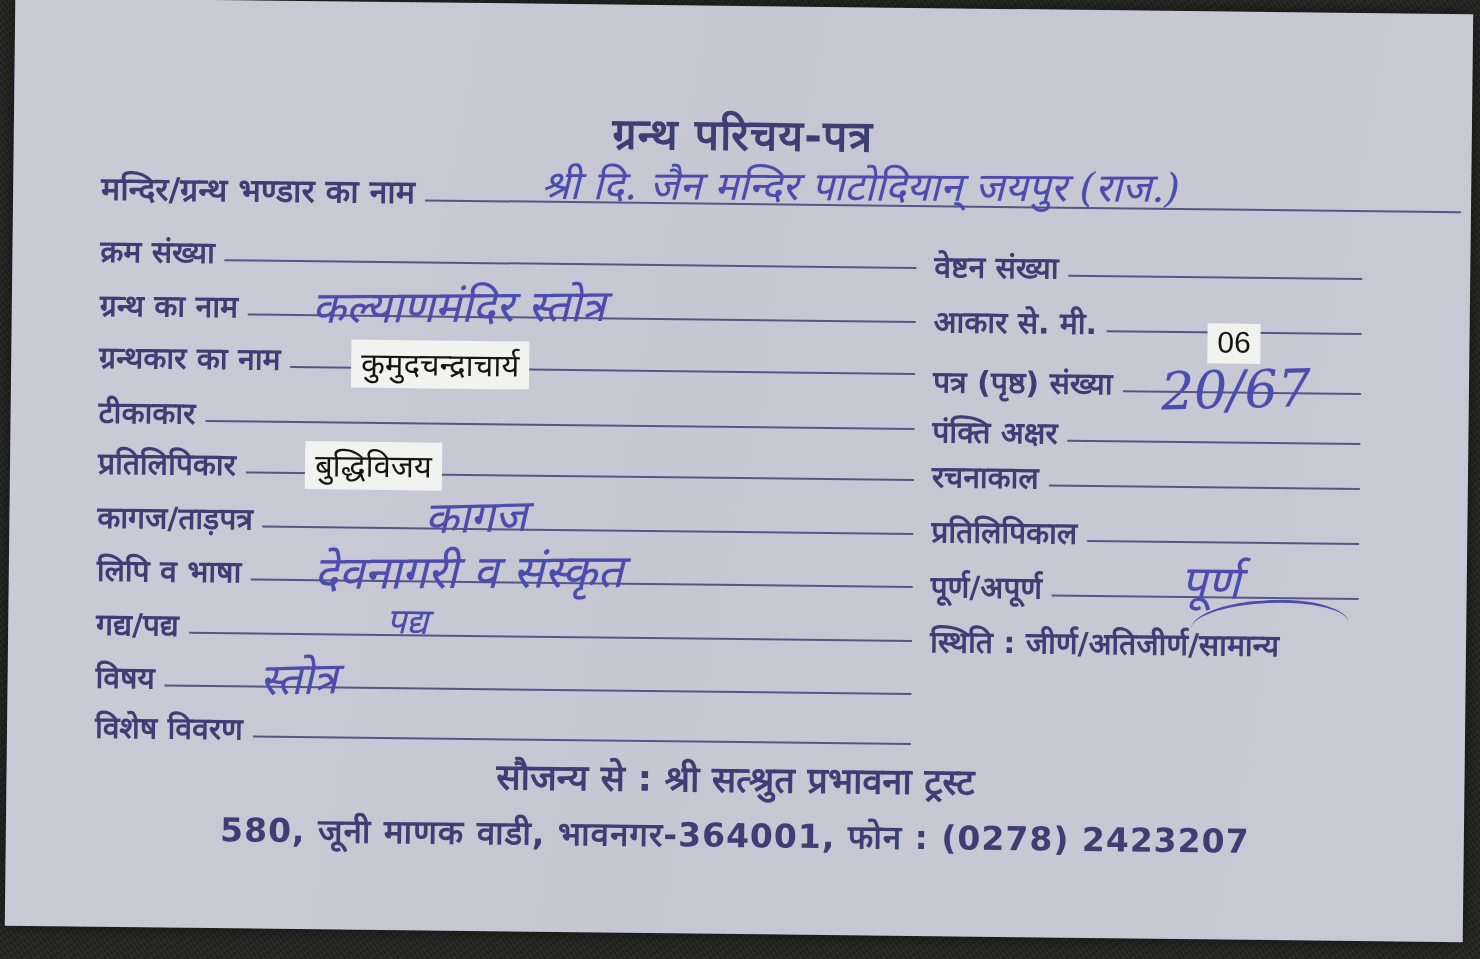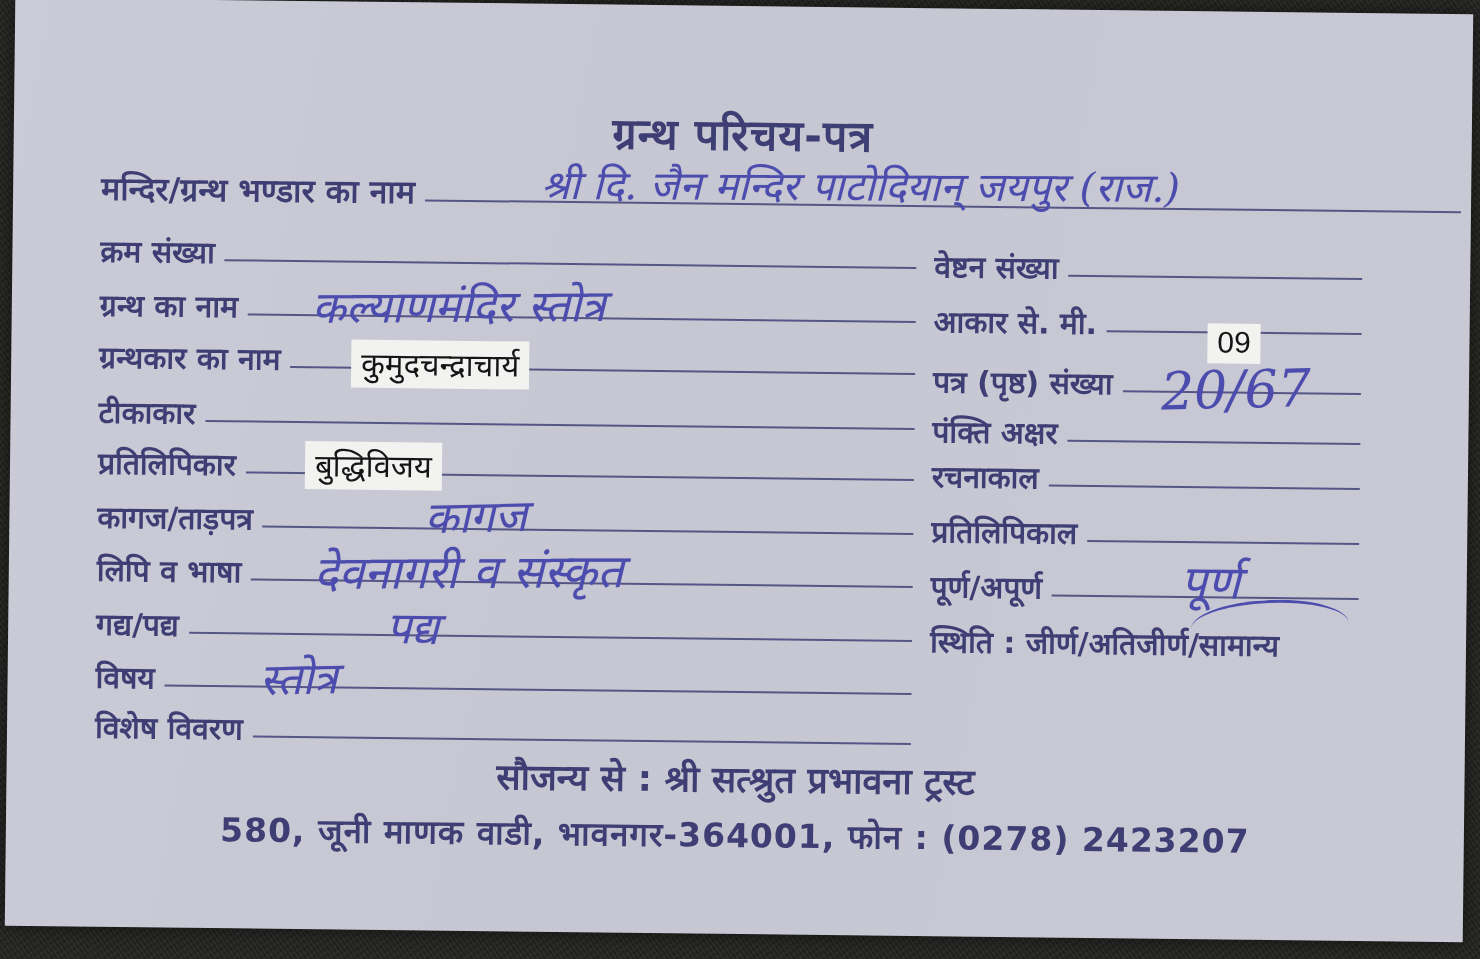--- a/index.html
+++ b/index.html
@@ -144,25 +144,25 @@
     <span class="rule"></span>
   </div>
   <div class="frow rrow" style="top:605px;">
     <span class="lbl">स्थिति : जीर्ण/अतिजीर्ण/सामान्य</span>
   </div>
   <div class="tick-stroke"></div>
 
   <div class="hw" style="left:300px;top:272px;font-size:44px;transform:rotate(-1deg);">कल्याणमंदिर स्तोत्र</div>
   <div class="hw" style="left:415px;top:482px;font-size:44px;transform:rotate(-2deg);">कागज</div>
   <div class="hw" style="left:305px;top:536px;font-size:46px;transform:rotate(-1deg);">देवनागरी व संस्कृत</div>
-  <div class="hw" style="left:378px;top:594px;font-size:44px;">पद्य</div>
+  <div class="hw" style="left:378px;top:594px;font-size:35px;">पद्य</div>
   <div class="hw" style="left:252px;top:646px;font-size:44px;transform:rotate(-2deg);">स्तोत्र</div>
   <div class="hw" style="left:1150px;top:348px;font-size:52px;transform:rotate(-2deg);">20/67</div>
   <div class="hw" style="left:1172px;top:538px;font-size:46px;">पूर्ण</div>
 
   <div class="typed" style="left:340px;top:338px;font-size:31px;">कुमुदचन्द्राचार्य</div>
   <div class="typed" style="left:295px;top:440px;font-size:31px;">बुद्धिविजय</div>
-  <div class="typed" style="left:1196px;top:312px;font-size:30px;">09</div>
+  <div class="typed" style="left:1196px;top:312px;font-size:30px;">06</div>
 
   <div class="footer1">सौजन्य से : श्री सत्श्रुत प्रभावना ट्रस्ट</div>
   <div class="footer2">580, जूनी माणक वाडी, भावनगर-364001, फोन : (0278) 2423207</div>
 
 </div>
 
 </body></html>

